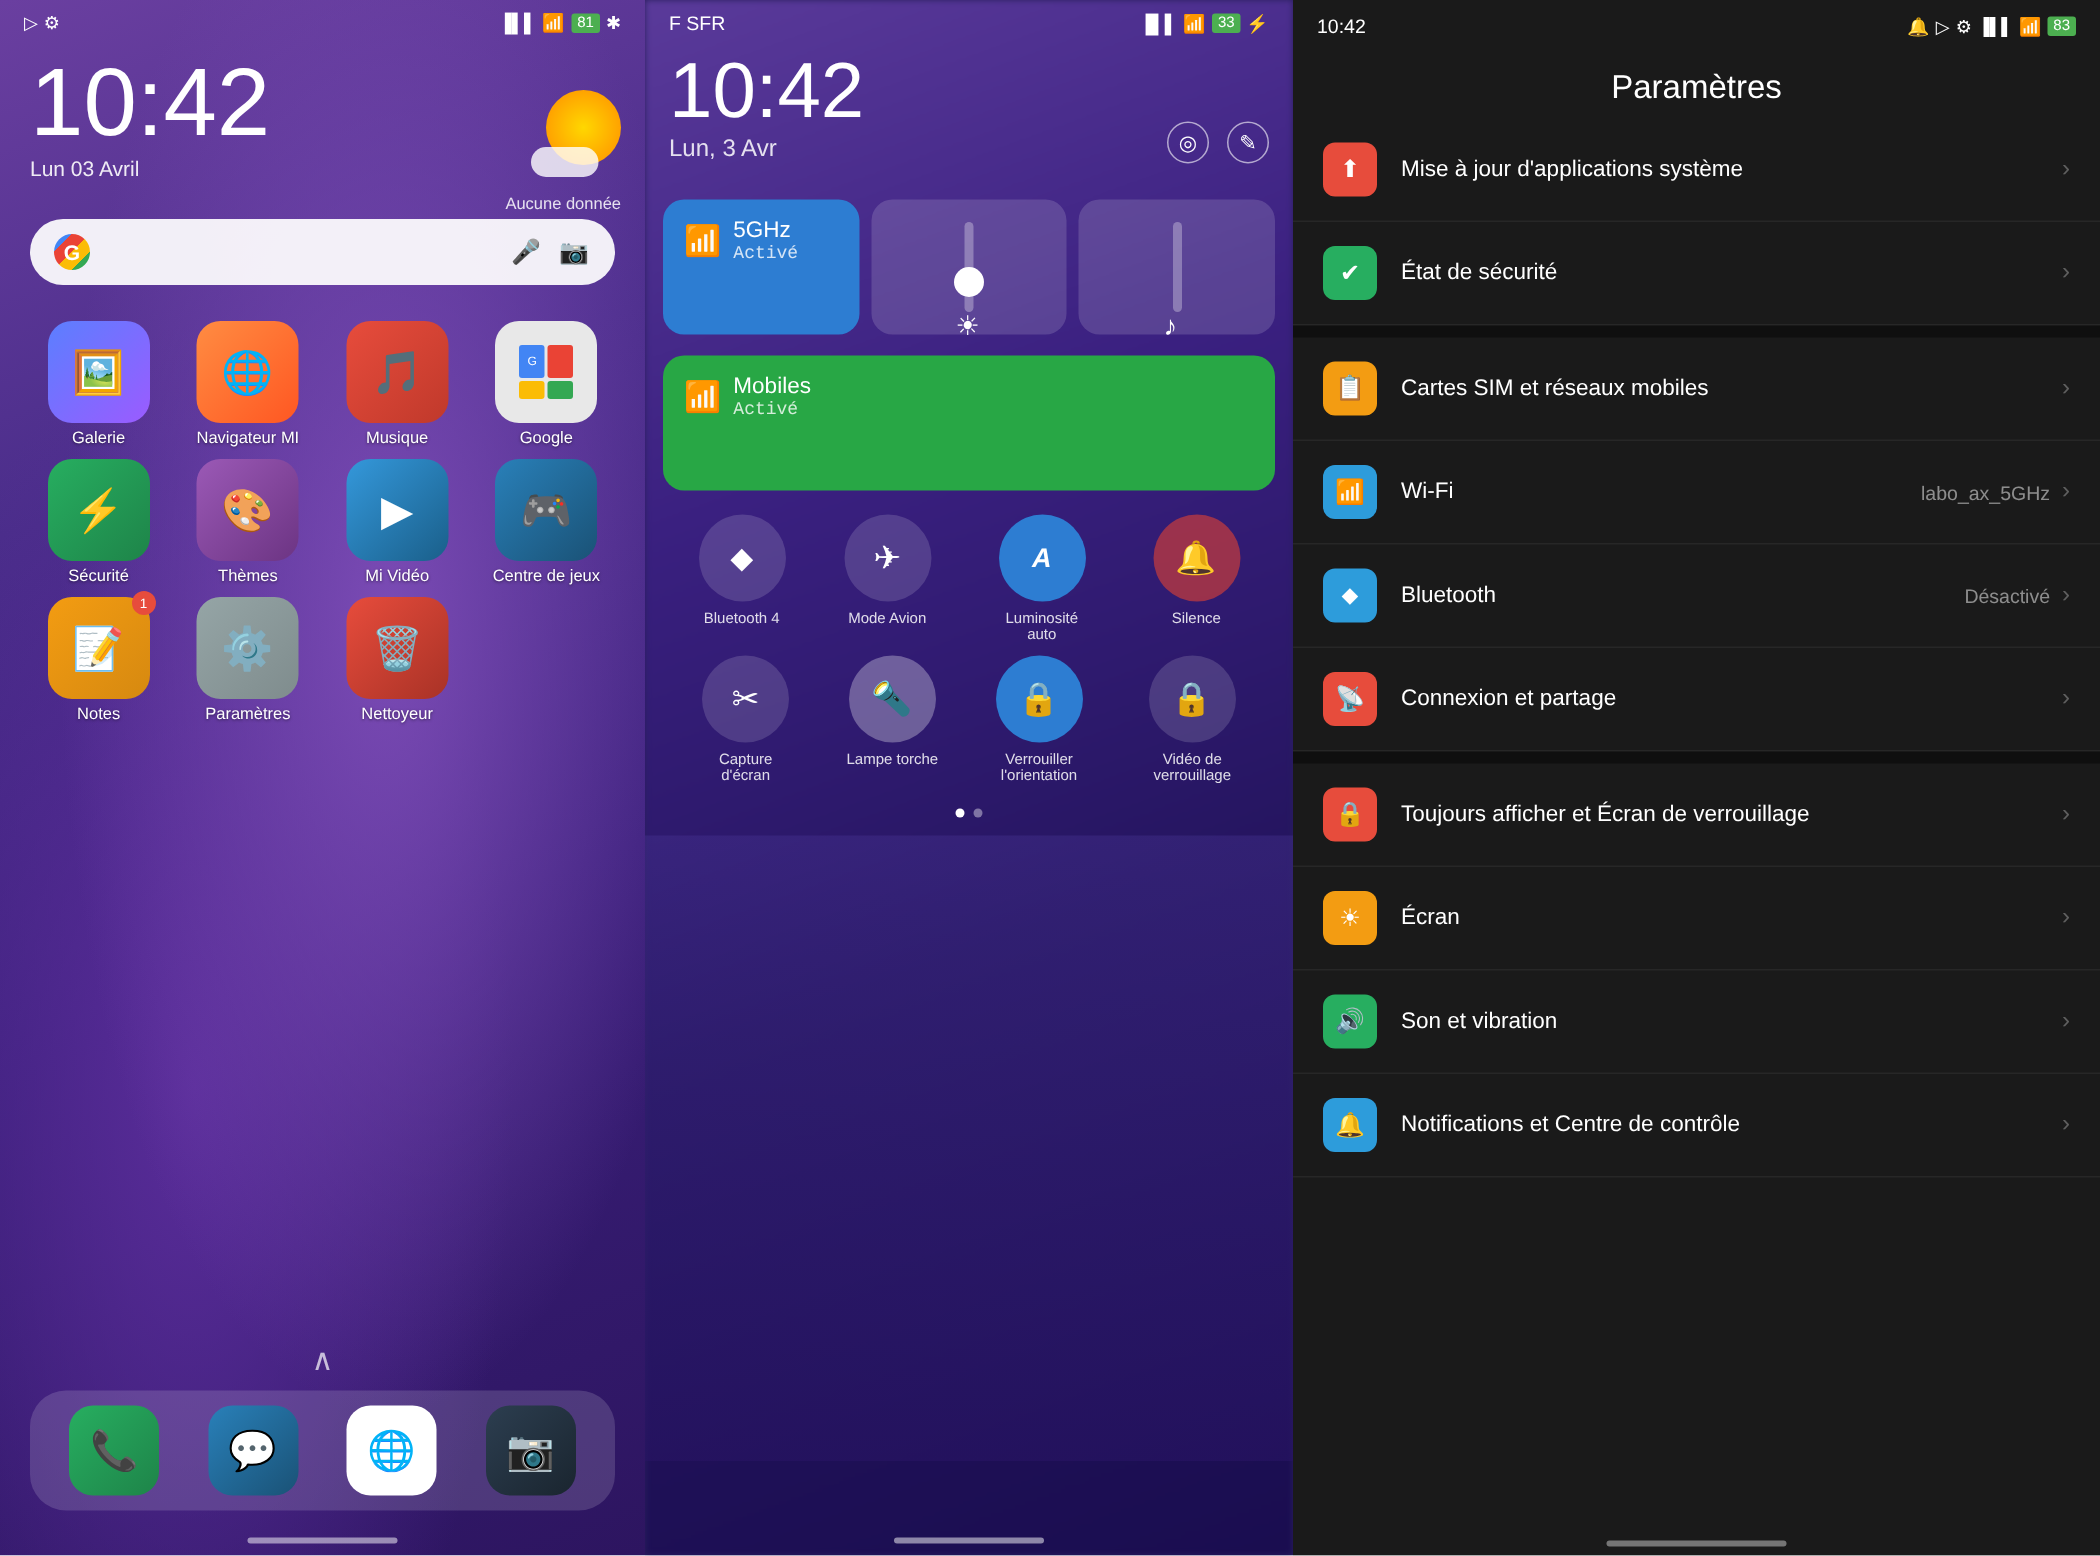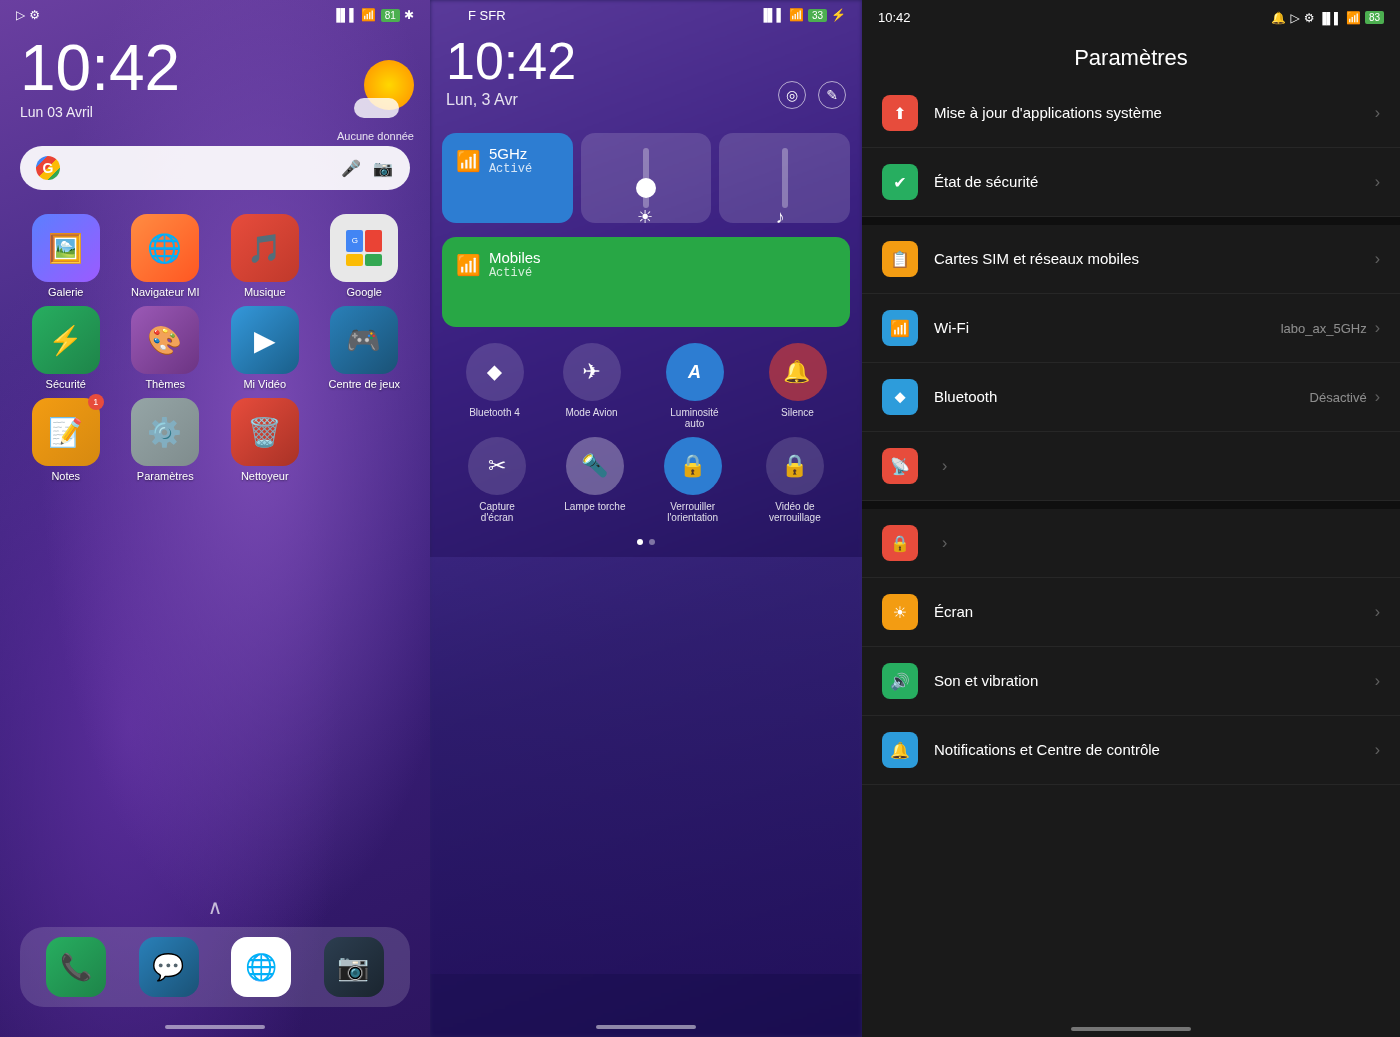--- a/index.html
+++ b/index.html
@@ -219,25 +219,24 @@
       filter: blur(2px);
     }
     .shade-content {
       position: relative;
       z-index: 10;
       height: 100%;
     }
     .shade-status {
       display: flex;
       justify-content: space-between;
-      align-items: flex-start;
+      align-items: center;
       padding: 8px 16px 4px;
       color: white;
       font-size: 12px;
-      margin-left: 22px;
     }
     .shade-carrier { font-size: 13px; font-weight: 500; }
     .shade-clock-row {
       display: flex;
       justify-content: space-between;
       align-items: center;
       padding: 4px 16px 8px;
     }
     .shade-time {
       font-size: 52px;
@@ -748,29 +747,35 @@
         <div class="settings-label">Bluetooth</div>
       </div>
       <span class="settings-value">Désactivé</span>
       <span class="settings-chevron">›</span>
     </div>
 
     <div class="settings-item">
       <div class="settings-icon-box" style="background:#e74c3c;">
         <span style="color:white;font-size:16px;">📡</span>
       </div>
+      <div class="settings-text">
+        <div class="settings-label">Connexion et partage</div>
+      </div>
       <span class="settings-chevron">›</span>
     </div>
 
     <div class="settings-divider"></div>
 
     <div class="settings-item">
       <div class="settings-icon-box" style="background:#e74c3c;">
         <span style="color:white;font-size:16px;">🔒</span>
       </div>
+      <div class="settings-text">
+        <div class="settings-label">Toujours afficher et Écran de verrouillage</div>
+      </div>
       <span class="settings-chevron">›</span>
     </div>
 
     <div class="settings-item">
       <div class="settings-icon-box" style="background:#f39c12;">
         <span style="color:white;font-size:16px;">☀</span>
       </div>
       <div class="settings-text">
         <div class="settings-label">Écran</div>
       </div>

